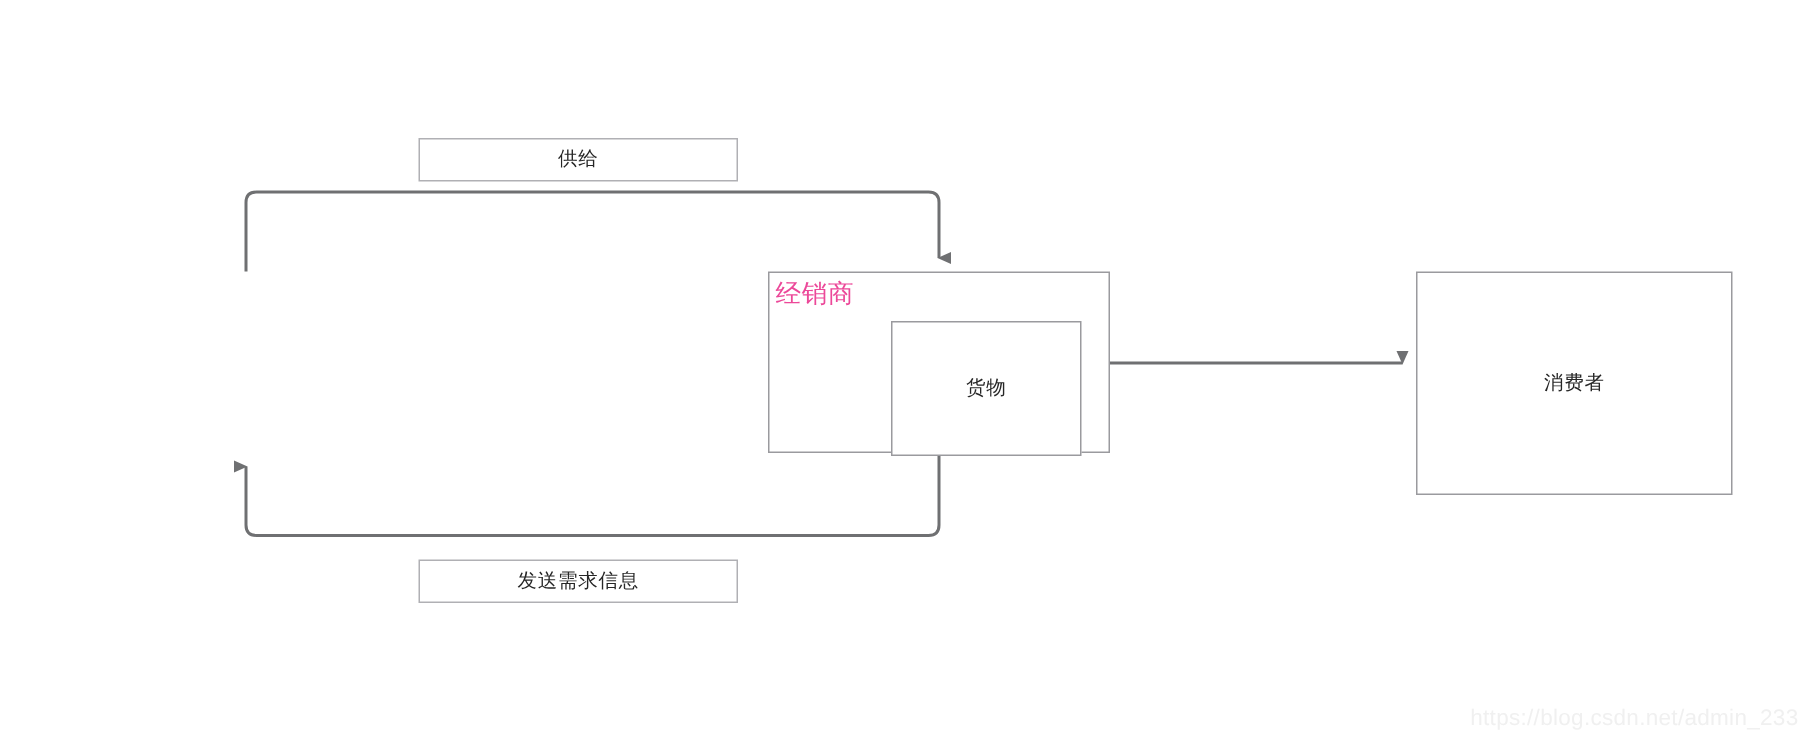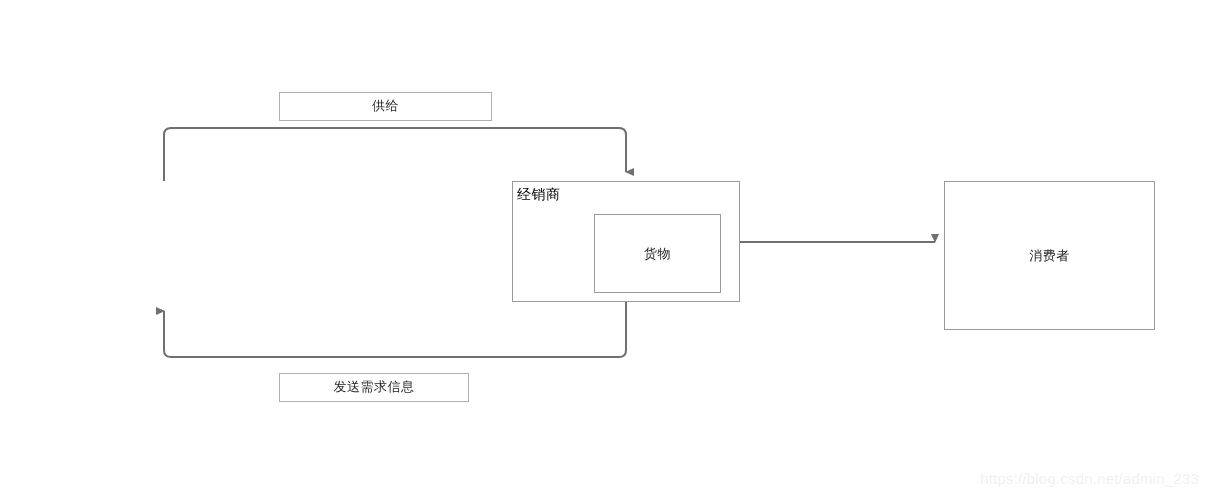--- a/index.html
+++ b/index.html
@@ -32,22 +32,22 @@
     text-align: center;
     font-size: 13px;
     color: #262626;
     line-height: 1.3;
     letter-spacing: 0.5px;
   }
   .node-corner-label {
     position: absolute;
     left: 4px;
     top: 3px;
-    font-size: 14px;
-    color: #000000;
+    font-size: 17px;
+    color: #ec4899;
     line-height: 1.3;
     letter-spacing: 0.5px;
     white-space: nowrap;
   }
   .edge-label-box {
     position: absolute;
     box-sizing: border-box;
     border: 1px solid #b0b0b4;
     background: #ffffff;
     display: flex;
@@ -101,30 +101,30 @@
     <path d="M626,302 L626,350 Q626,357 619,357 L171,357 Q164,357 164,350 L164,311" fill="none" stroke="#6f7072" stroke-width="2" marker-end="url(#arrowUp)"></path>
 
     <path d="M740,242 L935,242" fill="none" stroke="#6f7072" stroke-width="2" marker-end="url(#arrowRight)"></path>
   </svg>
 
 
   <div class="node" style="left:512px; top:181px; width:228px; height:121px;">
     <div class="node-corner-label">经销商</div>
   </div>
 
-  <div class="node" style="left:594px; top:214px; width:127px; height:79px;">
+  <div class="node" style="left:594px; top:214px; width:127px; height:90px;">
     <div class="node-center-label">货物</div>
   </div>
 
   <div class="node" style="left:944px; top:181px; width:211px; height:149px;">
     <div class="node-center-label">消费者</div>
   </div>
 
   <div class="edge-label-box" style="left:279px; top:92px; width:213px; height:29px;">
     <span>供给</span>
   </div>
 
-  <div class="edge-label-box" style="left:279px; top:373px; width:190px; height:29px;">
+  <div class="edge-label-box" style="left:279px; top:373px; width:213px; height:29px;">
     <span>发送需求信息</span>
   </div>
 
   <div class="watermark">https://blog.csdn.net/admin_233</div>
 </div>
 
 </body></html>

